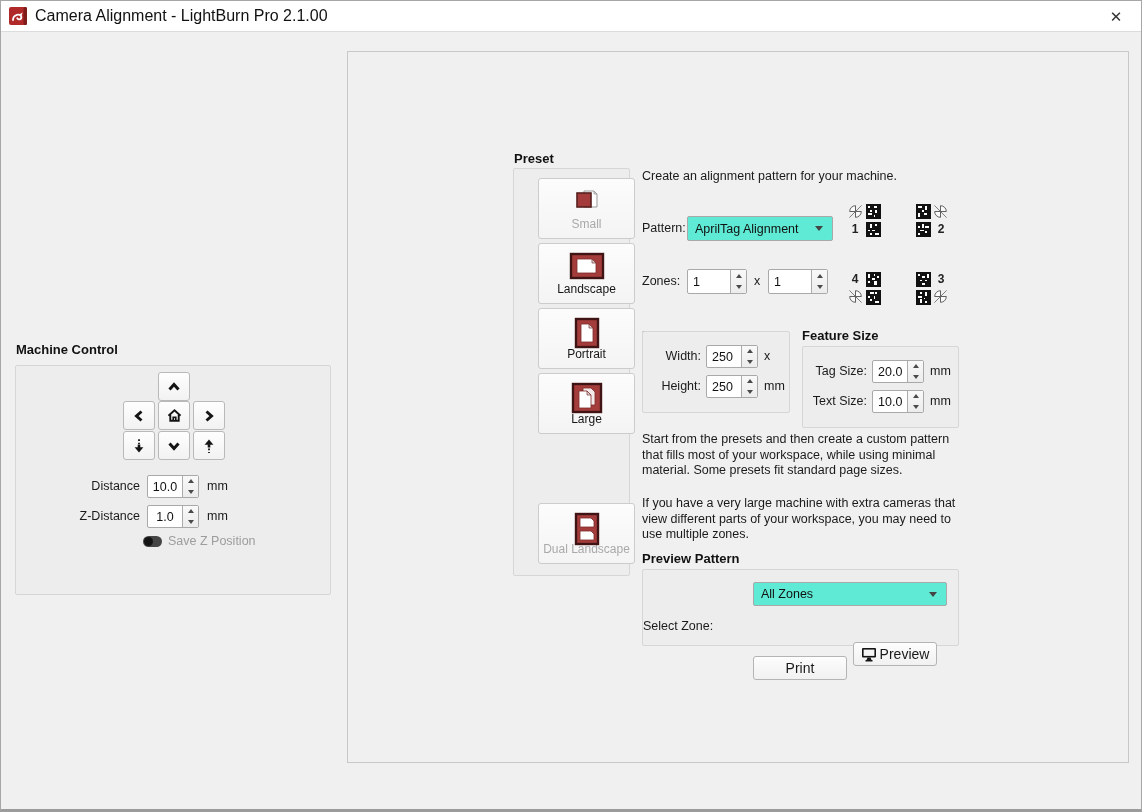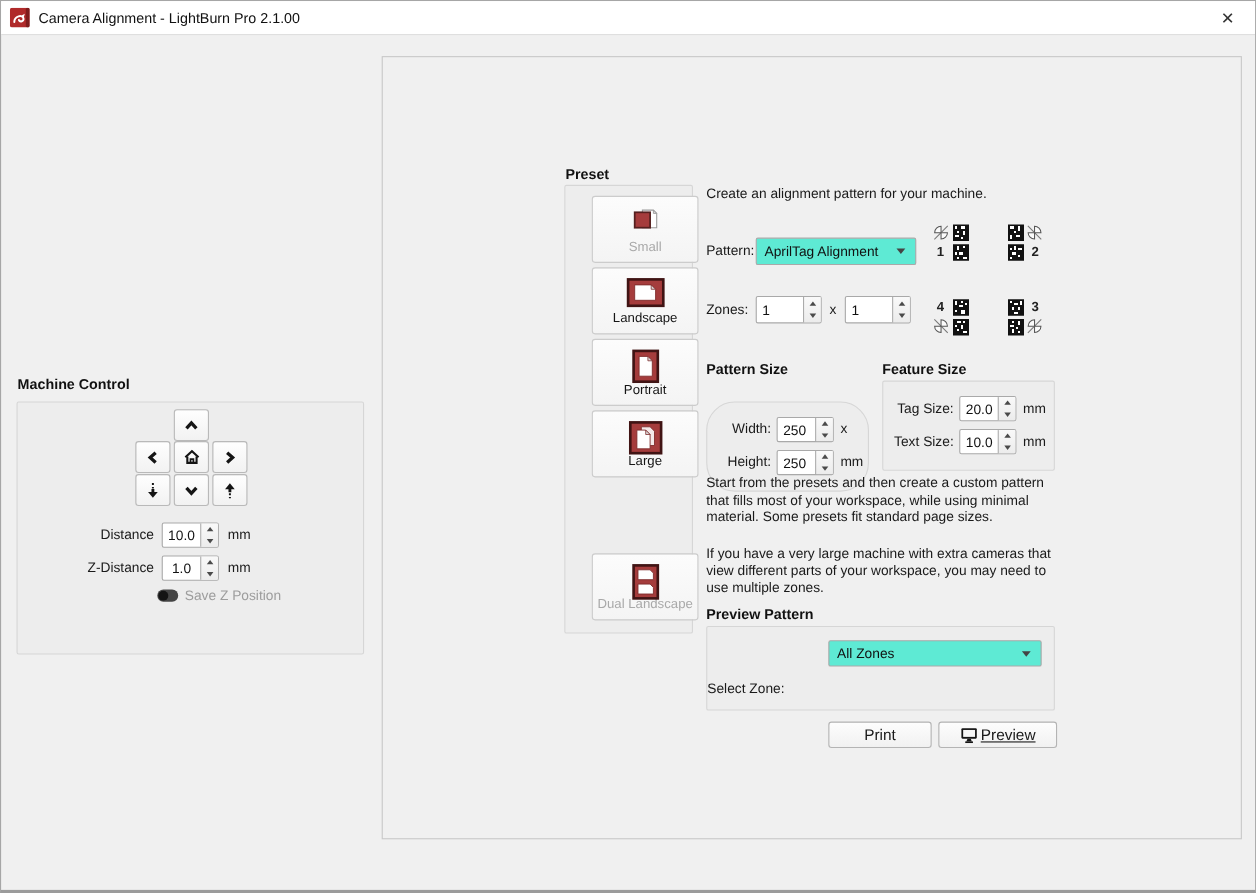--- a/index.html
+++ b/index.html
@@ -6,21 +6,21 @@
   *{box-sizing:border-box;}
   body{font-family:"Liberation Sans", sans-serif;-webkit-font-smoothing:antialiased;}
   .window{position:relative;width:1142px;height:812px;background:#f0f0f0;
     border:1px solid #a6a6a6;border-bottom:3px solid #9b9b9b;overflow:hidden;}
   .abs{position:absolute;}
 
   
   .titlebar{position:absolute;left:0;top:0;width:100%;height:31px;background:#ffffff;
     border-bottom:1px solid #dcdcdc;display:flex;align-items:center;}
   .titlebar .logo{width:18px;height:18px;margin-left:8px;flex:0 0 auto;}
-  .titlebar .title{margin-left:8px;font-size:13px;color:#111;}
+  .titlebar .title{margin-left:8px;font-size:16px;color:#111;}
   .close-btn{position:absolute;right:10px;top:0;width:30px;height:31px;display:flex;
     align-items:center;justify-content:center;font-size:15px;color:#333;cursor:pointer;}
 
   
   .main-panel{left:346px;top:50px;width:782px;height:712px;border:1px solid #c8c8c8;background:#f0f0f0;}
 
   .section-title{font-weight:bold;font-size:13px;color:#111;white-space:nowrap;}
   .groupbox{position:absolute;border:1px solid #d6d6d6;background:#ededed;border-radius:2px;}
 
   .lbl{font-size:12.5px;color:#1a1a1a;white-space:nowrap;}
@@ -391,21 +391,21 @@
         <span>
           <i class="tri-up"></i>
         </span>
         <span>
           <i class="tri-dn"></i>
         </span>
       </span>
   </div>
 
   <div class="abs section-title" style="left:641px;top:327px;">Pattern Size</div>
-  <div class="groupbox" style="left:641px;top:364px;width:148px;height:82px;border-radius:26px;">
+  <div class="groupbox" style="left:641px;top:330px;width:148px;height:82px;">
     <div class="abs lbl" style="left:0;top:13px;width:58px;text-align:right;line-height:23px;">Width:</div>
     <div class="spin" style="left:63px;top:13px;width:52px;">
       <span class="val">250</span>
       <span class="arrows">
           <span>
             <i class="tri-up"></i>
           </span>
           <span>
             <i class="tri-dn"></i>
           </span>
@@ -463,21 +463,21 @@
   <div class="abs section-title" style="left:641px;top:550px;">Preview Pattern</div>
   <div class="groupbox" style="left:641px;top:568px;width:317px;height:77px;">
     <div class="abs lbl" style="left:0;top:12px;width:105px;line-height:24px;margin-top:32px;">Select Zone:</div>
     <div class="combo" style="left:110px;top:12px;width:194px;height:24px;">
       <span class="ctext">All Zones</span>
       <span class="carrow"></span>
     </div>
     <div class="btn" style="left:110px;top:42px;width:94px;height:24px;">
       <span>Print</span>
     </div>
-    <div class="btn" style="left:210px;top:42px;width:108px;height:24px;text-decoration:underline;">
+    <div class="btn" style="left:210px;top:28px;width:84px;height:24px;">
       <svg width="16" height="15" viewBox="0 0 16 15" style="margin-right:3px;">
         <rect x="1" y="1" width="14" height="9.5" rx="1" fill="#151515"></rect>
         <rect x="2.6" y="2.6" width="10.8" height="6.3" fill="#f6f6f6"></rect>
         <polygon points="6.5,10.5 9.5,10.5 10.5,13 5.5,13" fill="#151515"></polygon>
         <rect x="4.5" y="13" width="7" height="1.5" fill="#151515"></rect>
       </svg>
       <span>Preview</span>
     </div>
   </div>
 

